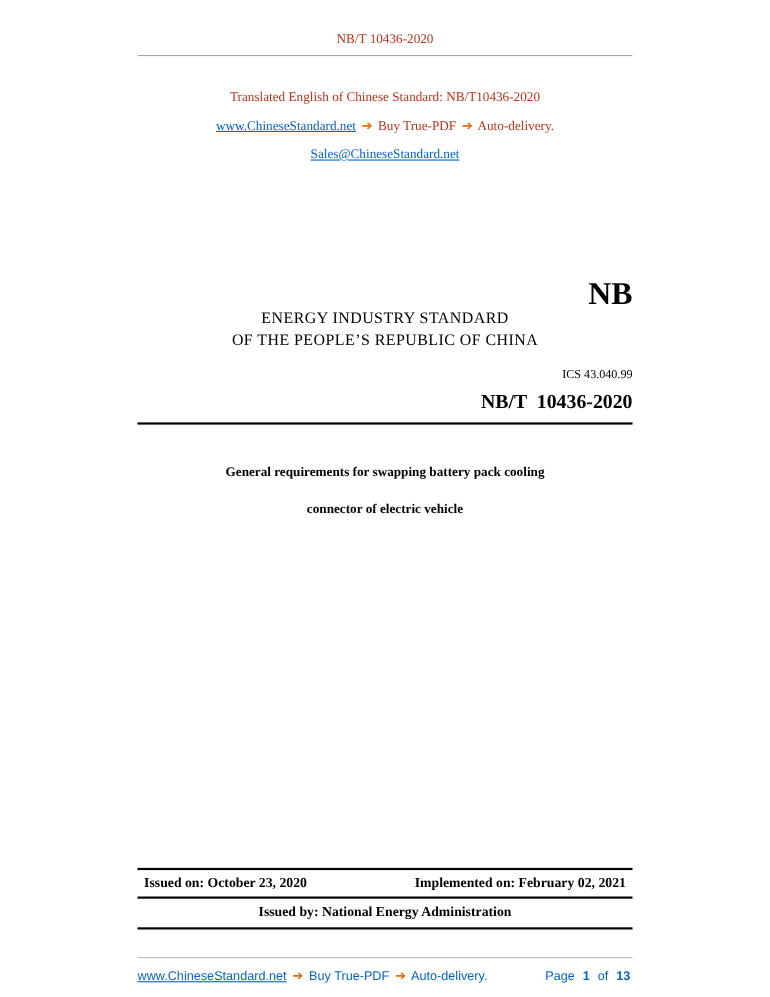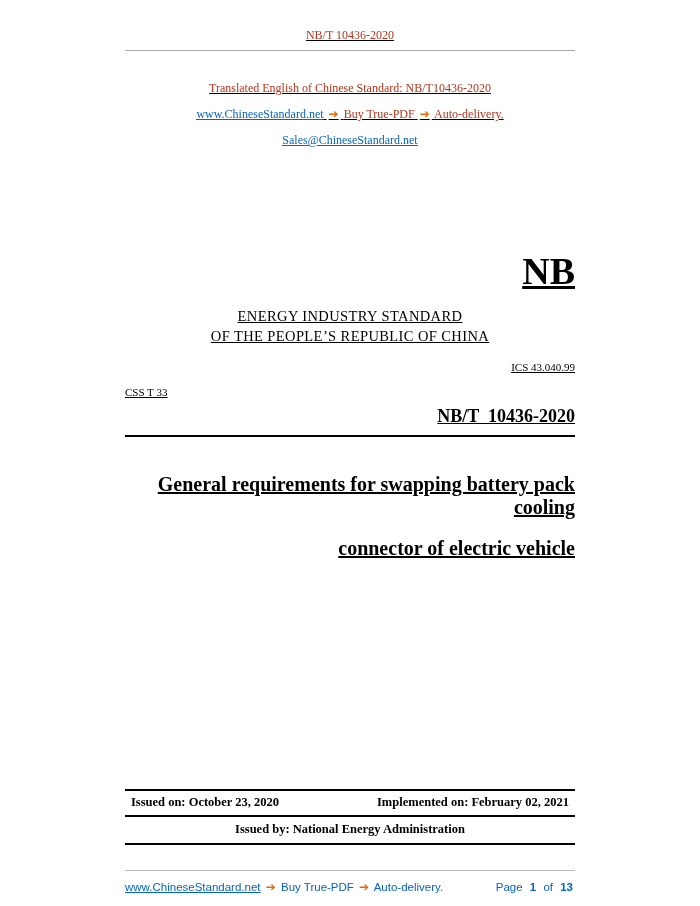--- a/index.html
+++ b/index.html
@@ -13,21 +13,20 @@
   }
   *{box-sizing:border-box;}
   html,body{margin:0;padding:0;background:#ffffff;}
   .page{
     position:relative;
     width:700px;height:906px;
     background:#ffffff;
     font-family:"Liberation Serif", serif;
     color:#000;
     overflow:hidden;
-    text-decoration:underline;
   }
   .content{width:450px;margin:0 auto;}
 
   .header-docnum{
     padding-top:28px;
     text-align:center;
     color:var(--red);
     font-size:12px;
   }
   .header-rule{
@@ -46,53 +45,53 @@
   .arrow{
     color:var(--arrow_orange);
     text-decoration:none;
     font-size:12px;
     padding:0 2px;
   }
 
   .nb-logo{
     margin-top:104px;
     text-align:right;
-    font-size:38px;
+    font-size:29px;
     font-weight:bold;
     line-height:1.05;
   }
   .org-line{
     text-align:center;
     font-size:14.5px;
     letter-spacing:0.4px;
   }
-  .org-line.first{margin-top:16px;}
+  .org-line.first{}
   .org-line.second{margin-top:3px;}
 
   .ics{margin-top:16px;font-size:11px;text-align:right;}
   .css-code{margin-top:13px;font-size:11px;text-align:left;}
 
   .doc-number{
     margin-top:8px;
     text-align:right;
     font-size:18px;
     font-weight:bold;
     white-space:pre;
   }
   .title-rule{
     margin-top:8px;
     border:none;
     border-top:2px solid #000;
     height:0;
   }
 
   .title-en{
-    text-align:right;
-    font-weight:bold;
-    font-size:20px;
+    text-align:center;
+    font-weight:bold;
+    font-size:12px;
   }
   .title-en.l1{margin-top:36px;}
   .title-en.l2{margin-top:18px;}
   .title-zh{
     margin-top:17px;
     text-align:center;
     font-size:14px;
     white-space:pre;
   }
 
@@ -160,21 +159,20 @@
     <div class="line">
       <span class="link">Sales@ChineseStandard.net</span>
     </div>
   </div>
 
   <div class="content">
     <div class="nb-logo">NB</div>
     <div class="org-line first">ENERGY INDUSTRY STANDARD</div>
     <div class="org-line second">OF THE PEOPLE’S REPUBLIC OF CHINA</div>
     <div class="ics">ICS 43.040.99</div>
-    <div class="css-code">CSS T 33</div>
     <div class="doc-number">NB/T  10436-2020</div>
     <hr class="title-rule">
     <div class="title-en l1">General requirements for swapping battery pack cooling</div>
     <div class="title-en l2">connector of electric vehicle</div>
   </div>
 
   <div class="issuance">
     <div class="row1">
       <span>Issued on: October 23, 2020</span>
       <span>Implemented on: February 02, 2021</span>

